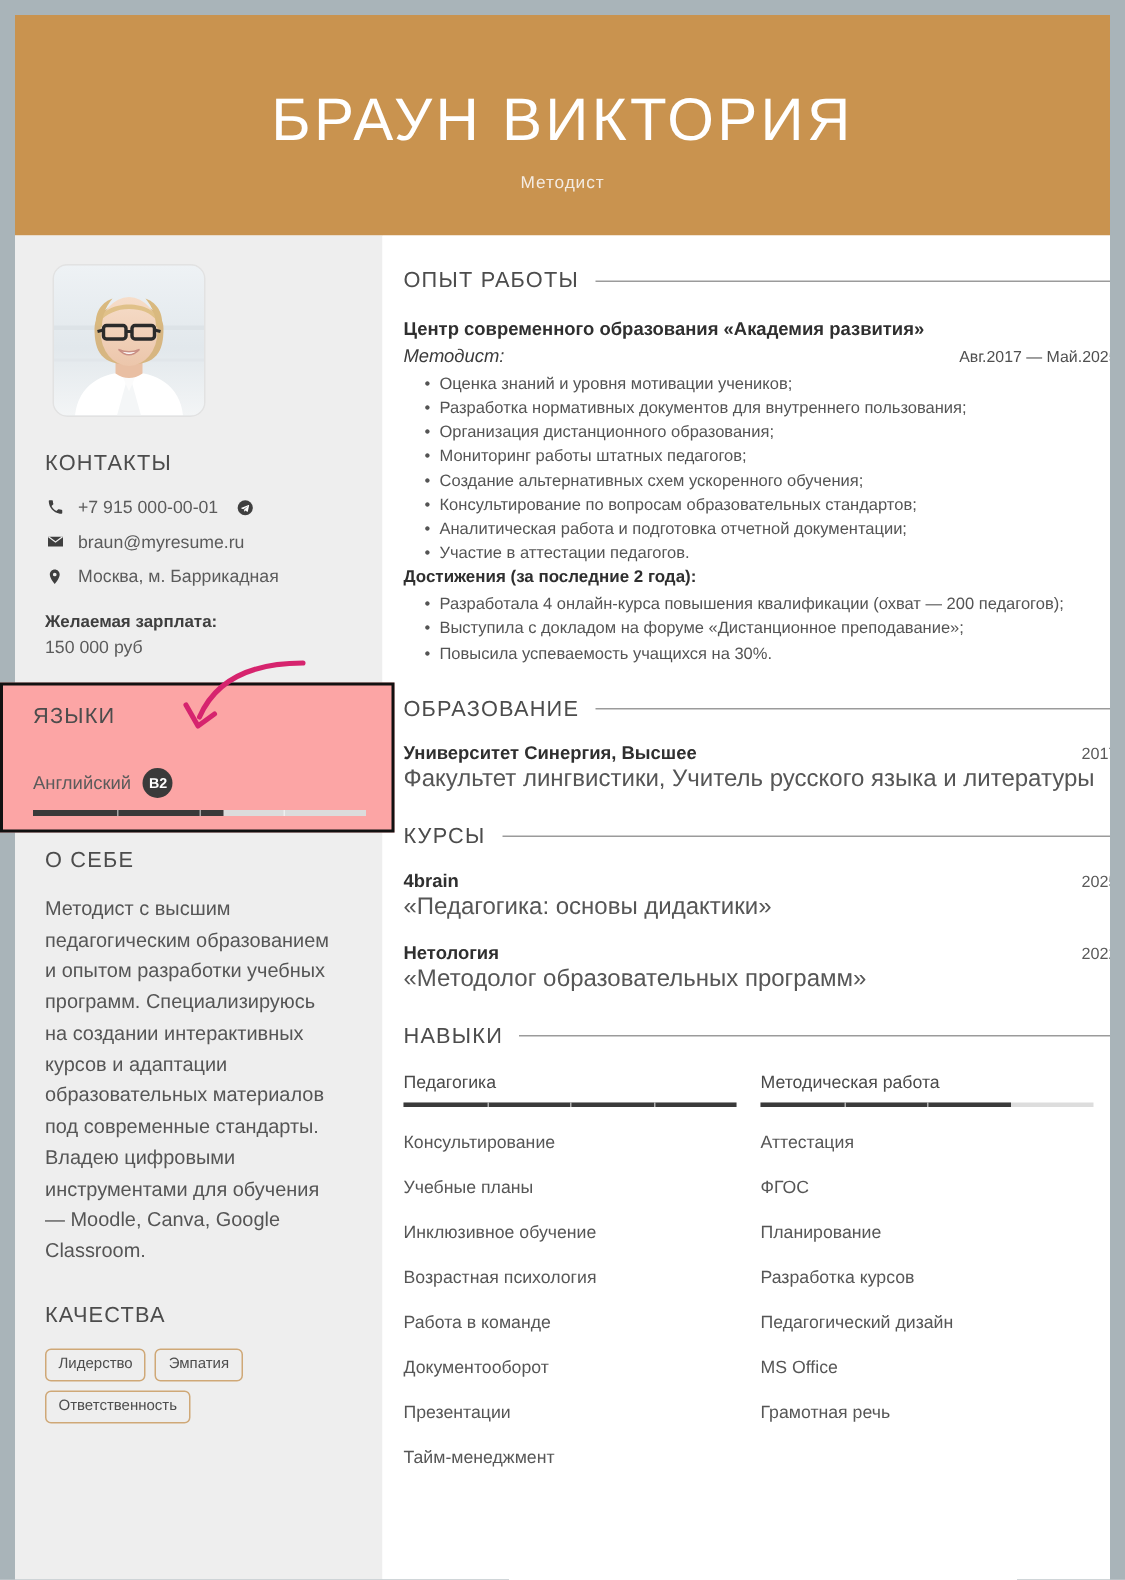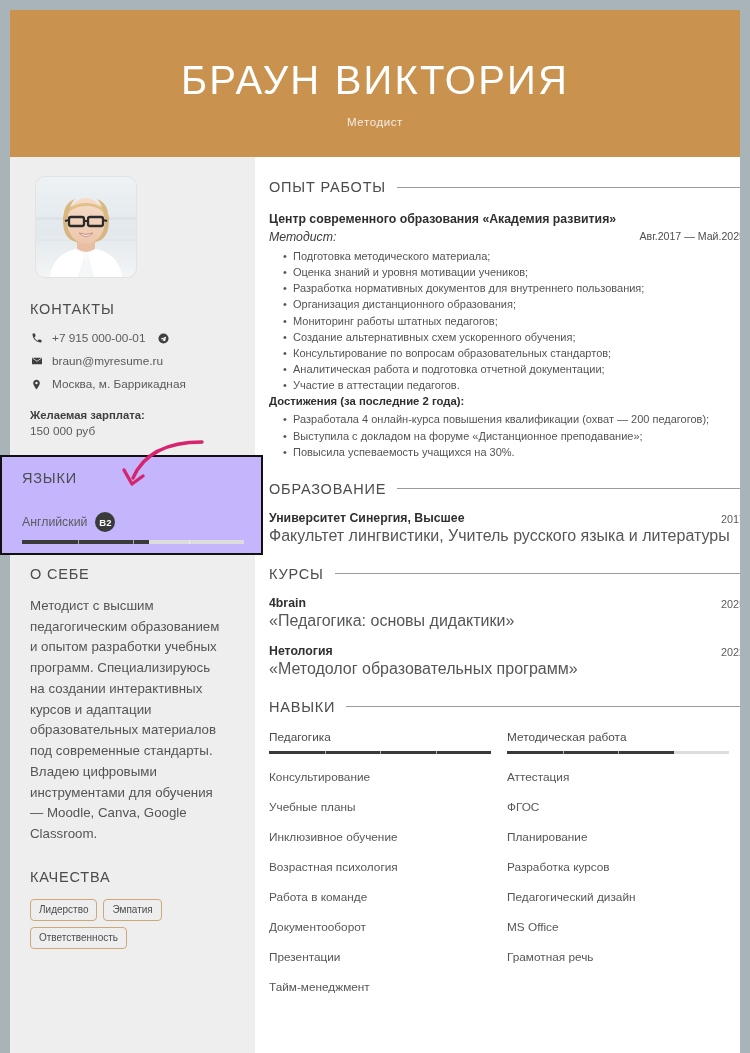--- a/index.html
+++ b/index.html
@@ -132,21 +132,21 @@
   }
 
   
   .lang-box {
     position: absolute;
     left: 0px;
     top: 455px;
     width: 263px;
     height: 100px;
     border: 2px solid #a21caf;
-    background: #c4b5fd;
+    background: #fca5a5;
     padding: 13px 20px 0 20px;
     z-index: 6;
   }
   .lang-box .side-h { margin-top: 0; }
 
   .lang-row {
     display: flex;
     align-items: center;
     gap: 8px;
     margin-top: 26px;
@@ -243,21 +243,21 @@
   
   .job { margin-top: 17px; }
   .job-company {
     font-size: 12.3px;
     font-weight: 700;
     color: #2f2f2f;
   }
   .job-line {
     display: flex;
     justify-content: space-between;
-    align-items: flex-start;
+    align-items: flex-end;
     margin-top: 4px;
   }
   .job-title {
     font-size: 12.3px;
     font-style: italic;
     color: #3b3b3b;
   }
   .job-dates {
     font-size: 10.6px;
     color: #4f4f4f;
@@ -464,21 +464,20 @@
           <span class="rule"></span>
         </div>
 
         <div class="job">
           <div class="job-company">Центр современного образования «Академия развития»</div>
           <div class="job-line">
             <span class="job-title">Методист:</span>
             <span class="job-dates">Авг.2017 — Май.2025</span>
           </div>
           <ul class="bullets">
-            <li>Подготовка методического материала;</li>
             <li>Оценка знаний и уровня мотивации учеников;</li>
             <li>Разработка нормативных документов для внутреннего пользования;</li>
             <li>Организация дистанционного образования;</li>
             <li>Мониторинг работы штатных педагогов;</li>
             <li>Создание альтернативных схем ускоренного обучения;</li>
             <li>Консультирование по вопросам образовательных стандартов;</li>
             <li>Аналитическая работа и подготовка отчетной документации;</li>
             <li>Участие в аттестации педагогов.</li>
           </ul>
           <div class="ach-title">Достижения (за последние 2 года):</div>

